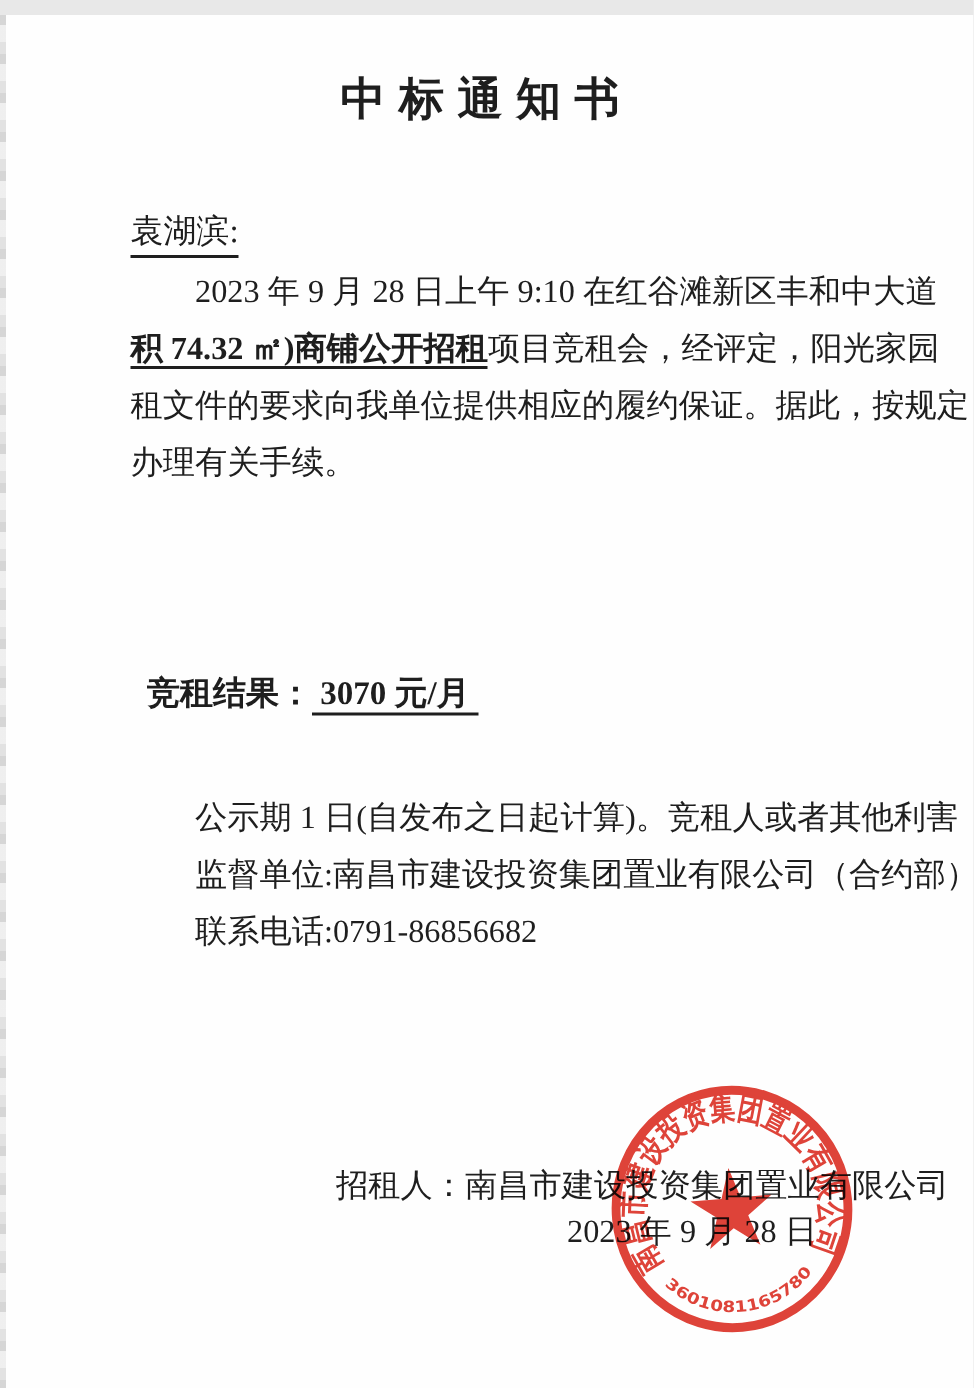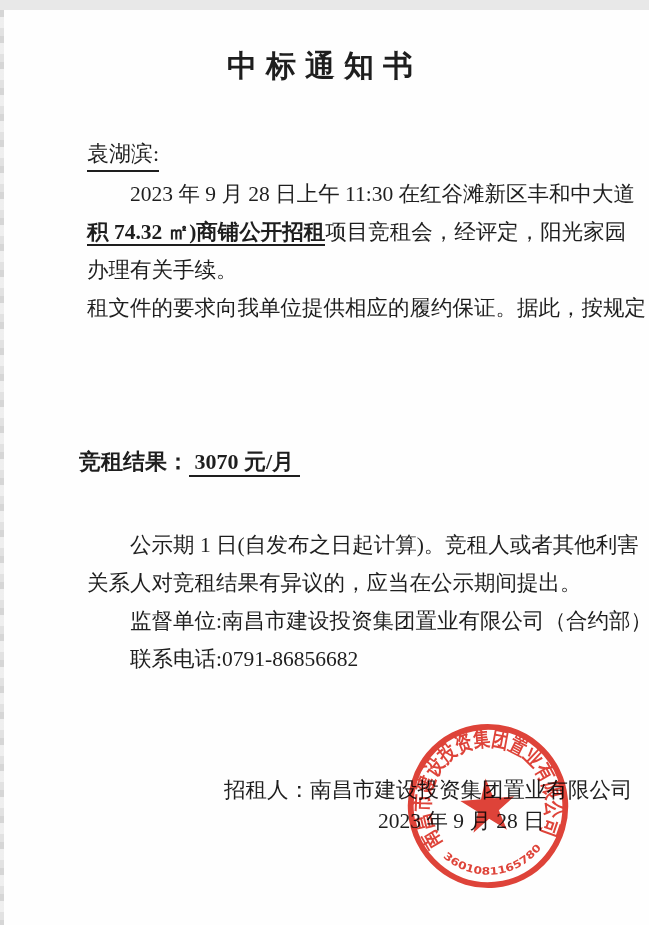--- a/index.html
+++ b/index.html
@@ -33,21 +33,21 @@
   .bline {
     height:38px; line-height:38px;
     font-size:21.5px; white-space:pre;
   }
   .bline.indent { padding-left:43px; }
   .hl {
     font-weight:bold;
     border-bottom:2px solid #1e1e1e;
   }
   .result-line {
-    position:absolute; left:79px; top:437px;
+    position:absolute; left:98px; top:437px;
     font-size:22px; line-height:30px; white-space:pre;
   }
   .result-label { font-weight:bold; }
   .result-value {
     font-weight:bold;
     border-bottom:2px solid #1e1e1e; padding-bottom:1px;
     white-space:pre;
   }
   .sig-lessor {
     position:absolute; left:224px; top:765px;
@@ -72,31 +72,30 @@
 
 <div class="page">
 
   <div class="scan-edge"></div>
 
   <div class="title">中标通知书</div>
 
   <div class="addressee">袁湖滨:</div>
 
   <div class="body-block">
-      <div class="bline indent"><span>2023 年 9 月 28 日上午 11:30 在红谷滩新区丰和中大道</span></div>
+      <div class="bline indent"><span>2023 年 9 月 28 日上午 9:10 在红谷滩新区丰和中大道</span></div>
       <div class="bline"><span class="hl">积 74.32 ㎡)商铺公开招租</span><span>项目竞租会，经评定，阳光家园</span></div>
+      <div class="bline"><span>租文件的要求向我单位提供相应的履约保证。据此，按规定</span></div>
       <div class="bline"><span>办理有关手续。</span></div>
-      <div class="bline"><span>租文件的要求向我单位提供相应的履约保证。据此，按规定</span></div>
     </div>
 
   <div class="result-line"><span class="result-label">竞租结果：</span><span class="result-value"> 3070 元/月 </span></div>
 
   <div class="notice-block">
       <div class="bline indent"><span>公示期 1 日(自发布之日起计算)。竞租人或者其他利害</span></div>
-      <div class="bline"><span>关系人对竞租结果有异议的，应当在公示期间提出。</span></div>
       <div class="bline indent"><span>监督单位:南昌市建设投资集团置业有限公司（合约部）</span></div>
       <div class="bline indent"><span>联系电话:0791-86856682</span></div>
     </div>
 
   <div class="sig-lessor">招租人：南昌市建设投资集团置业有限公司</div>
   <div class="sig-date">2023 年 9 月 28 日</div>
 
   <div class="seal">
     <svg viewBox="0 0 200 200" preserveAspectRatio="none">
       <defs>

